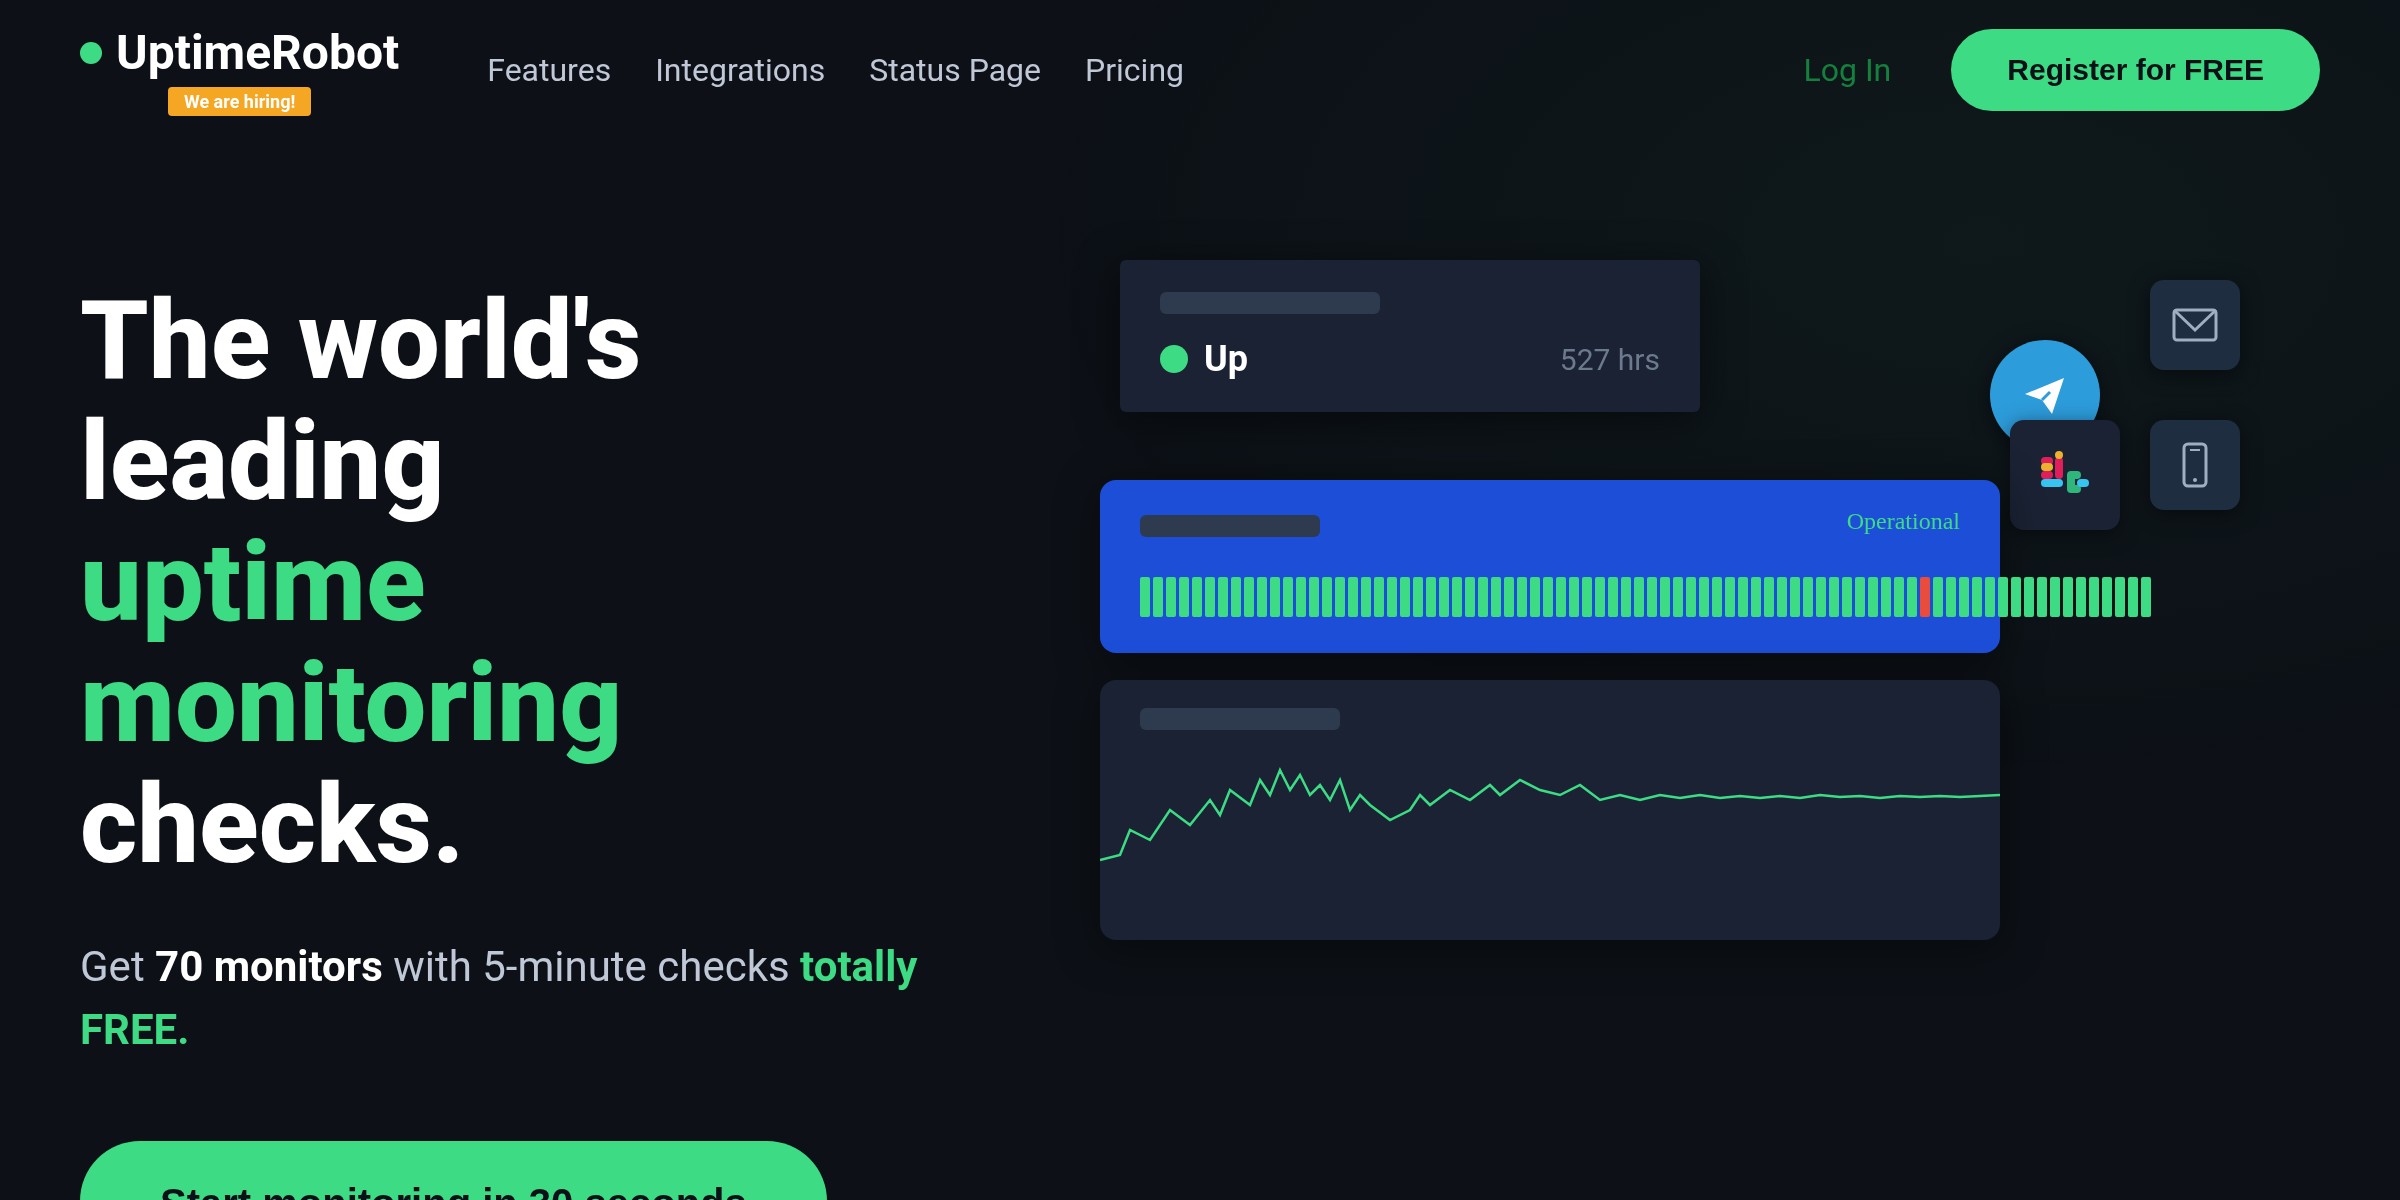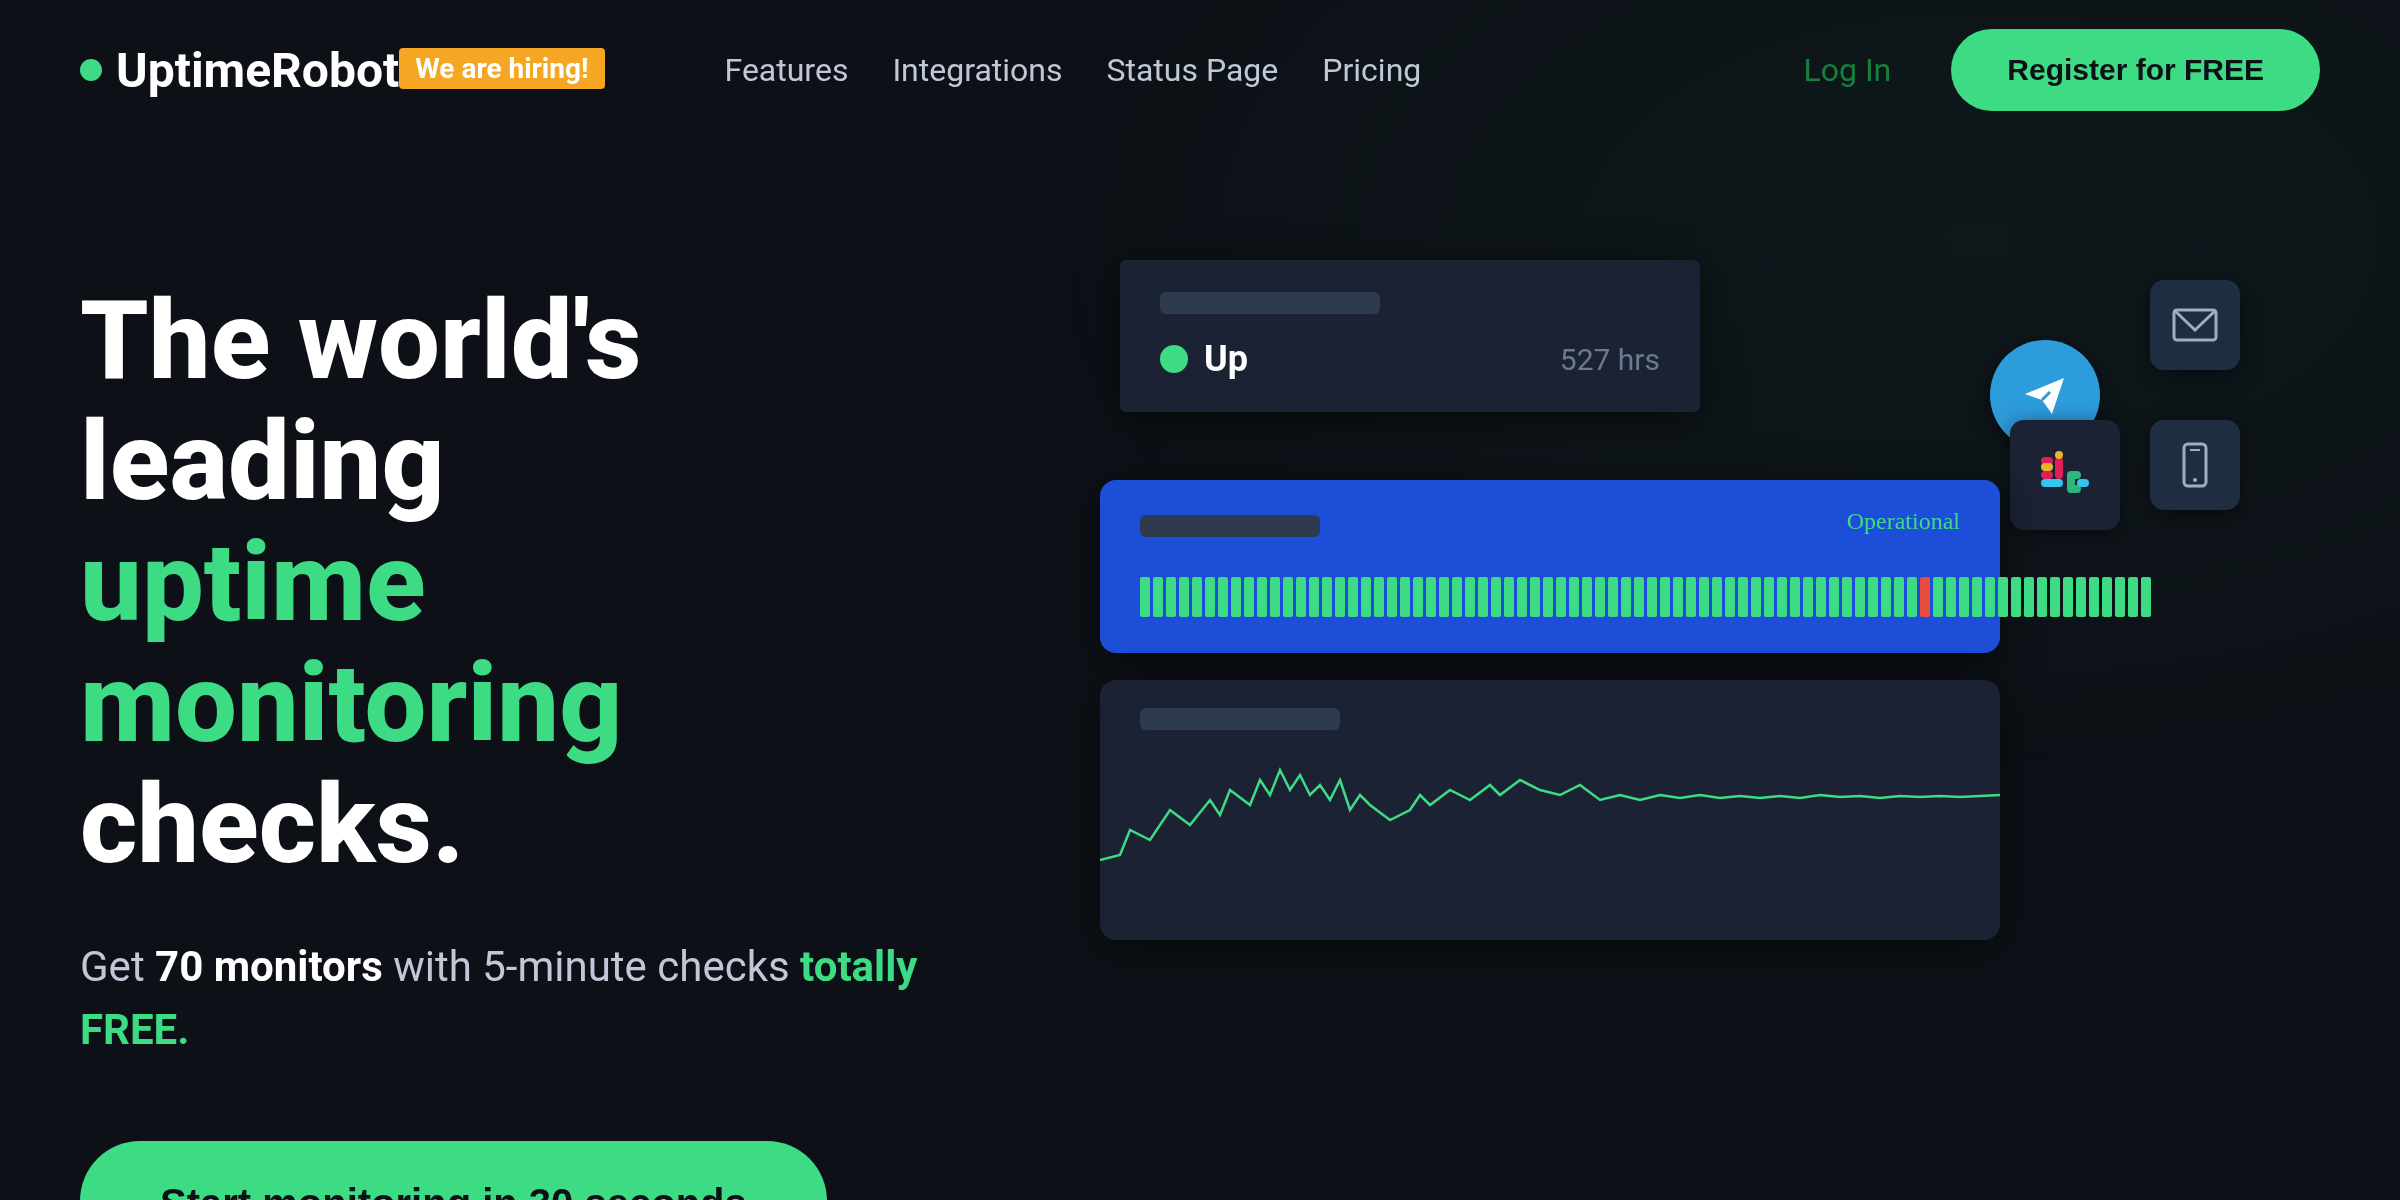--- a/index.html
+++ b/index.html
@@ -18,23 +18,23 @@
       display: flex;
       align-items: center;
       padding: 0 80px;
       height: 140px;
       position: relative;
       z-index: 10;
     }
 
     .logo-area {
       display: flex;
-      flex-direction: row;
-      align-items: flex-start;
-      margin-right: 120px;
+      flex-direction: column;
+      align-items: center;
+      margin-right: 88px;
     }
 
     .logo-text {
       display: flex;
       align-items: center;
       gap: 14px;
       font-size: 48px;
       font-weight: 700;
       color: #ffffff;
     }
@@ -44,21 +44,21 @@
       height: 22px;
       background: #3ddc84;
       border-radius: 50%;
       display: inline-block;
       flex-shrink: 0;
     }
 
     .hiring-badge {
       background: #f5a623;
       color: #ffffff;
-      font-size: 28px;
+      font-size: 18px;
       font-weight: 700;
       padding: 4px 16px;
       border-radius: 4px;
       margin-top: 6px;
       display: inline-block;
     }
 
     .nav-links {
       display: flex;
       align-items: center;

